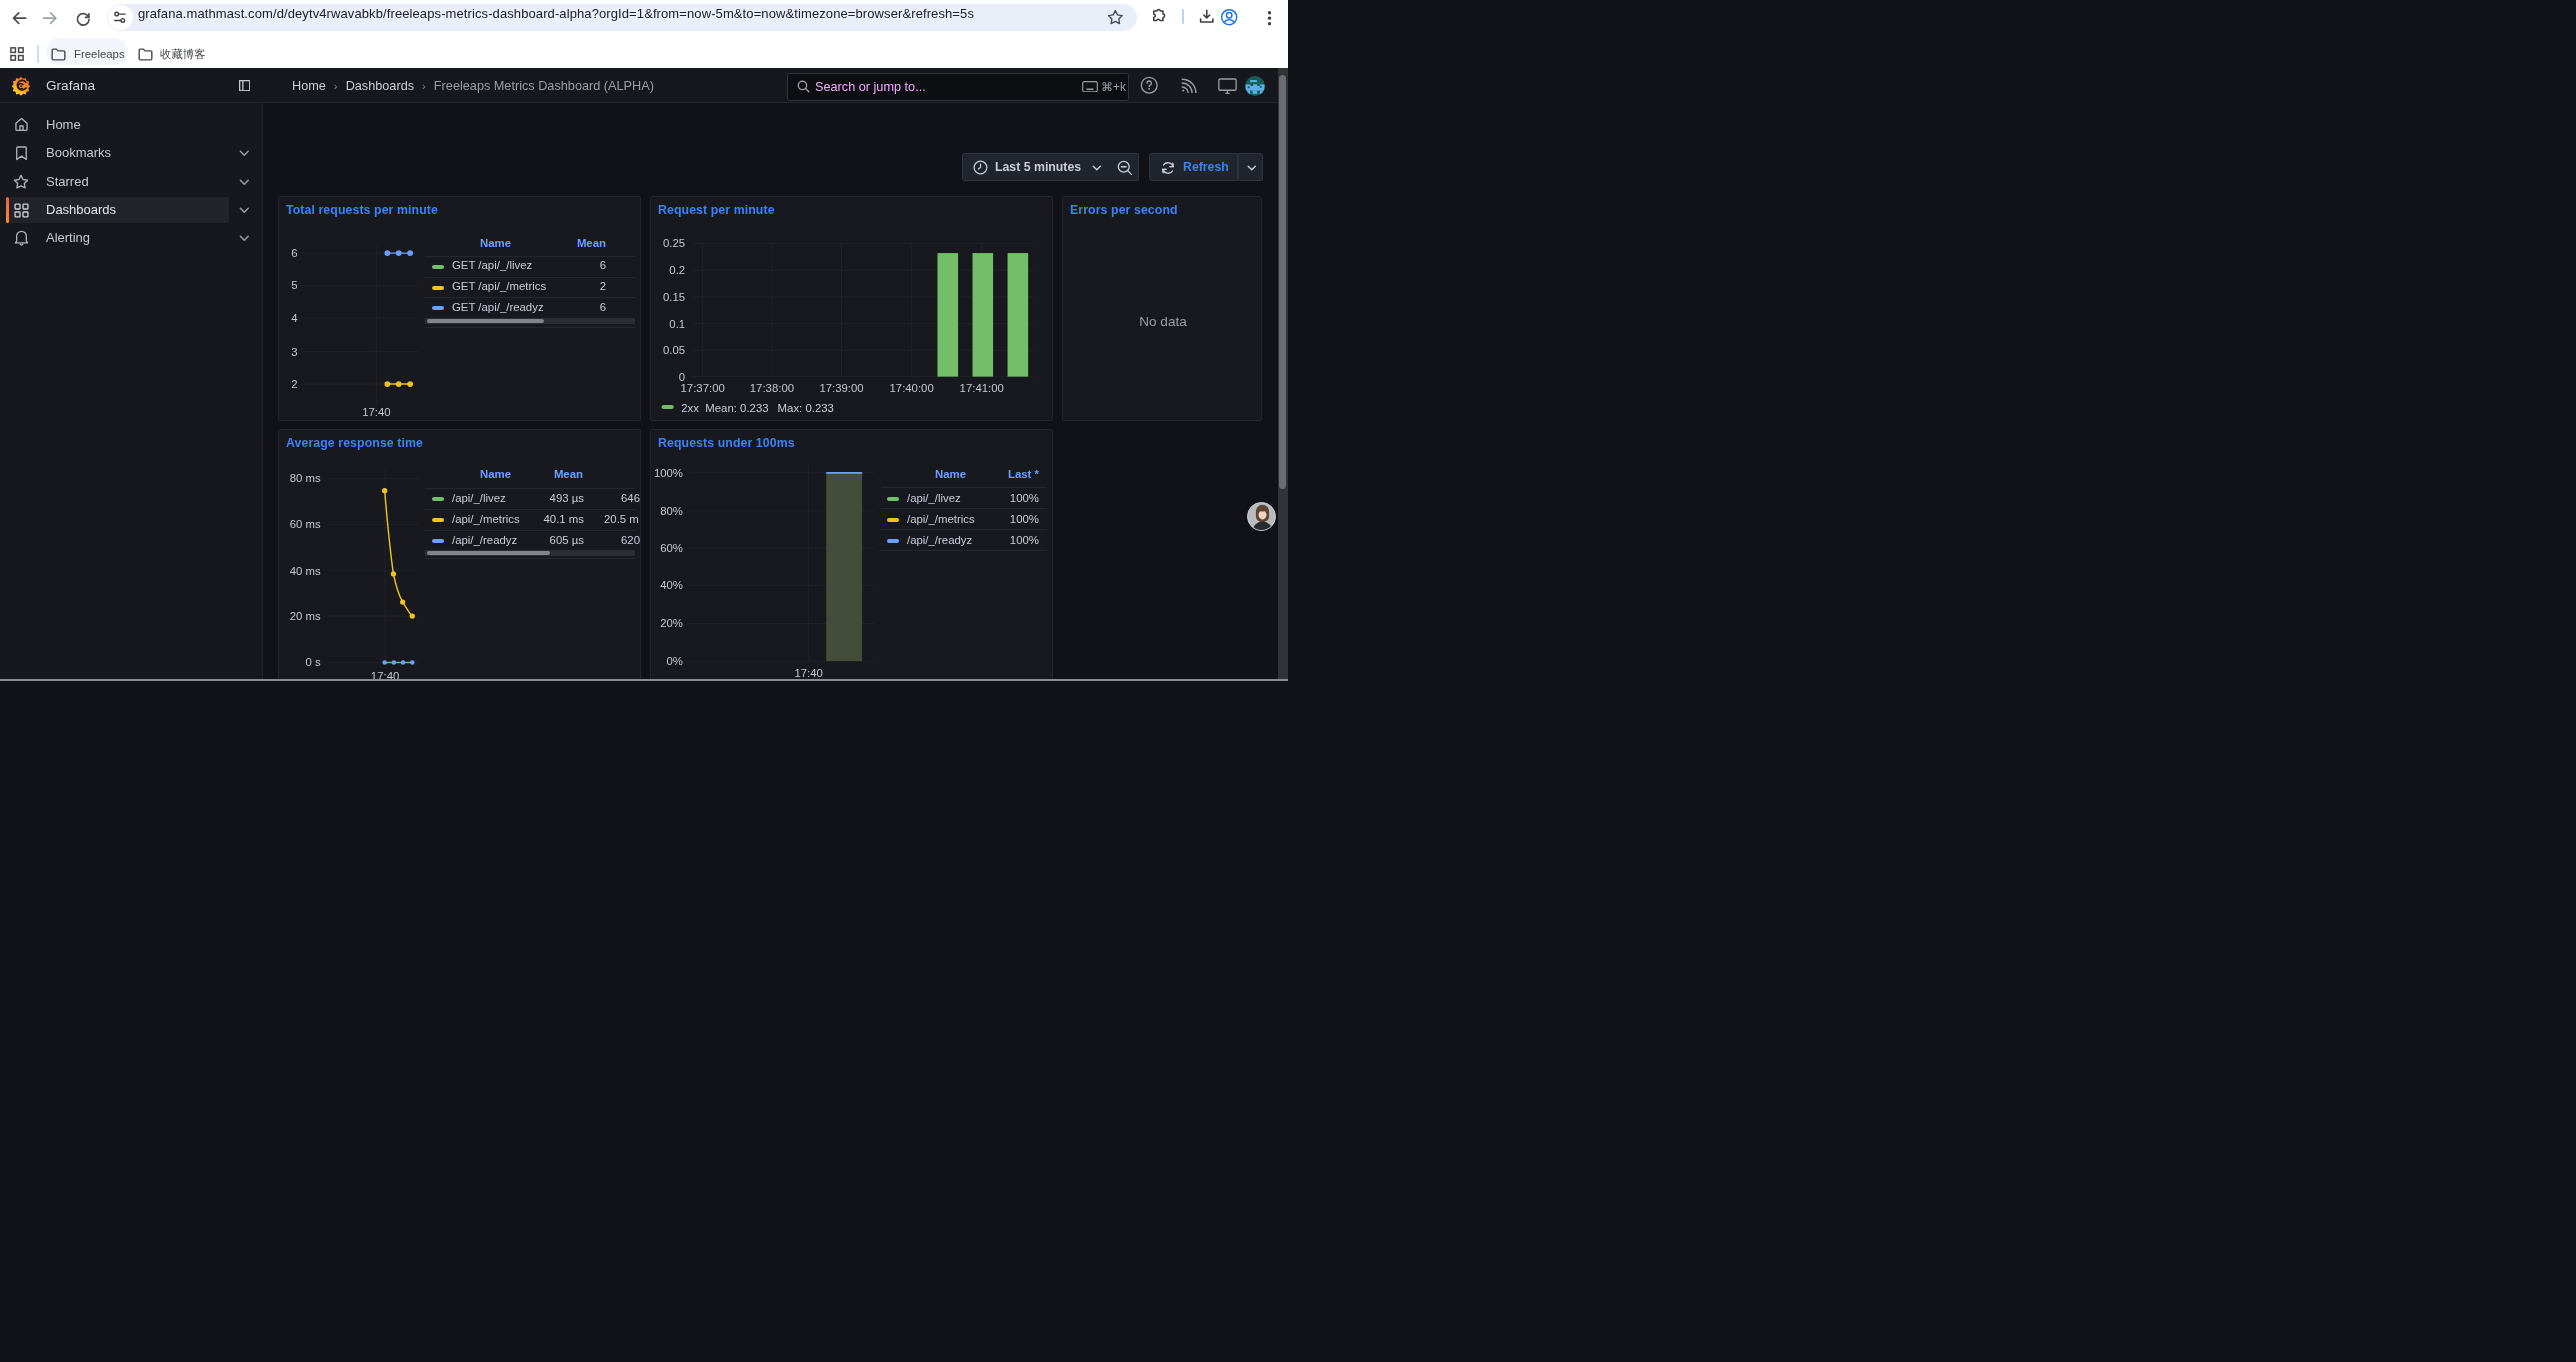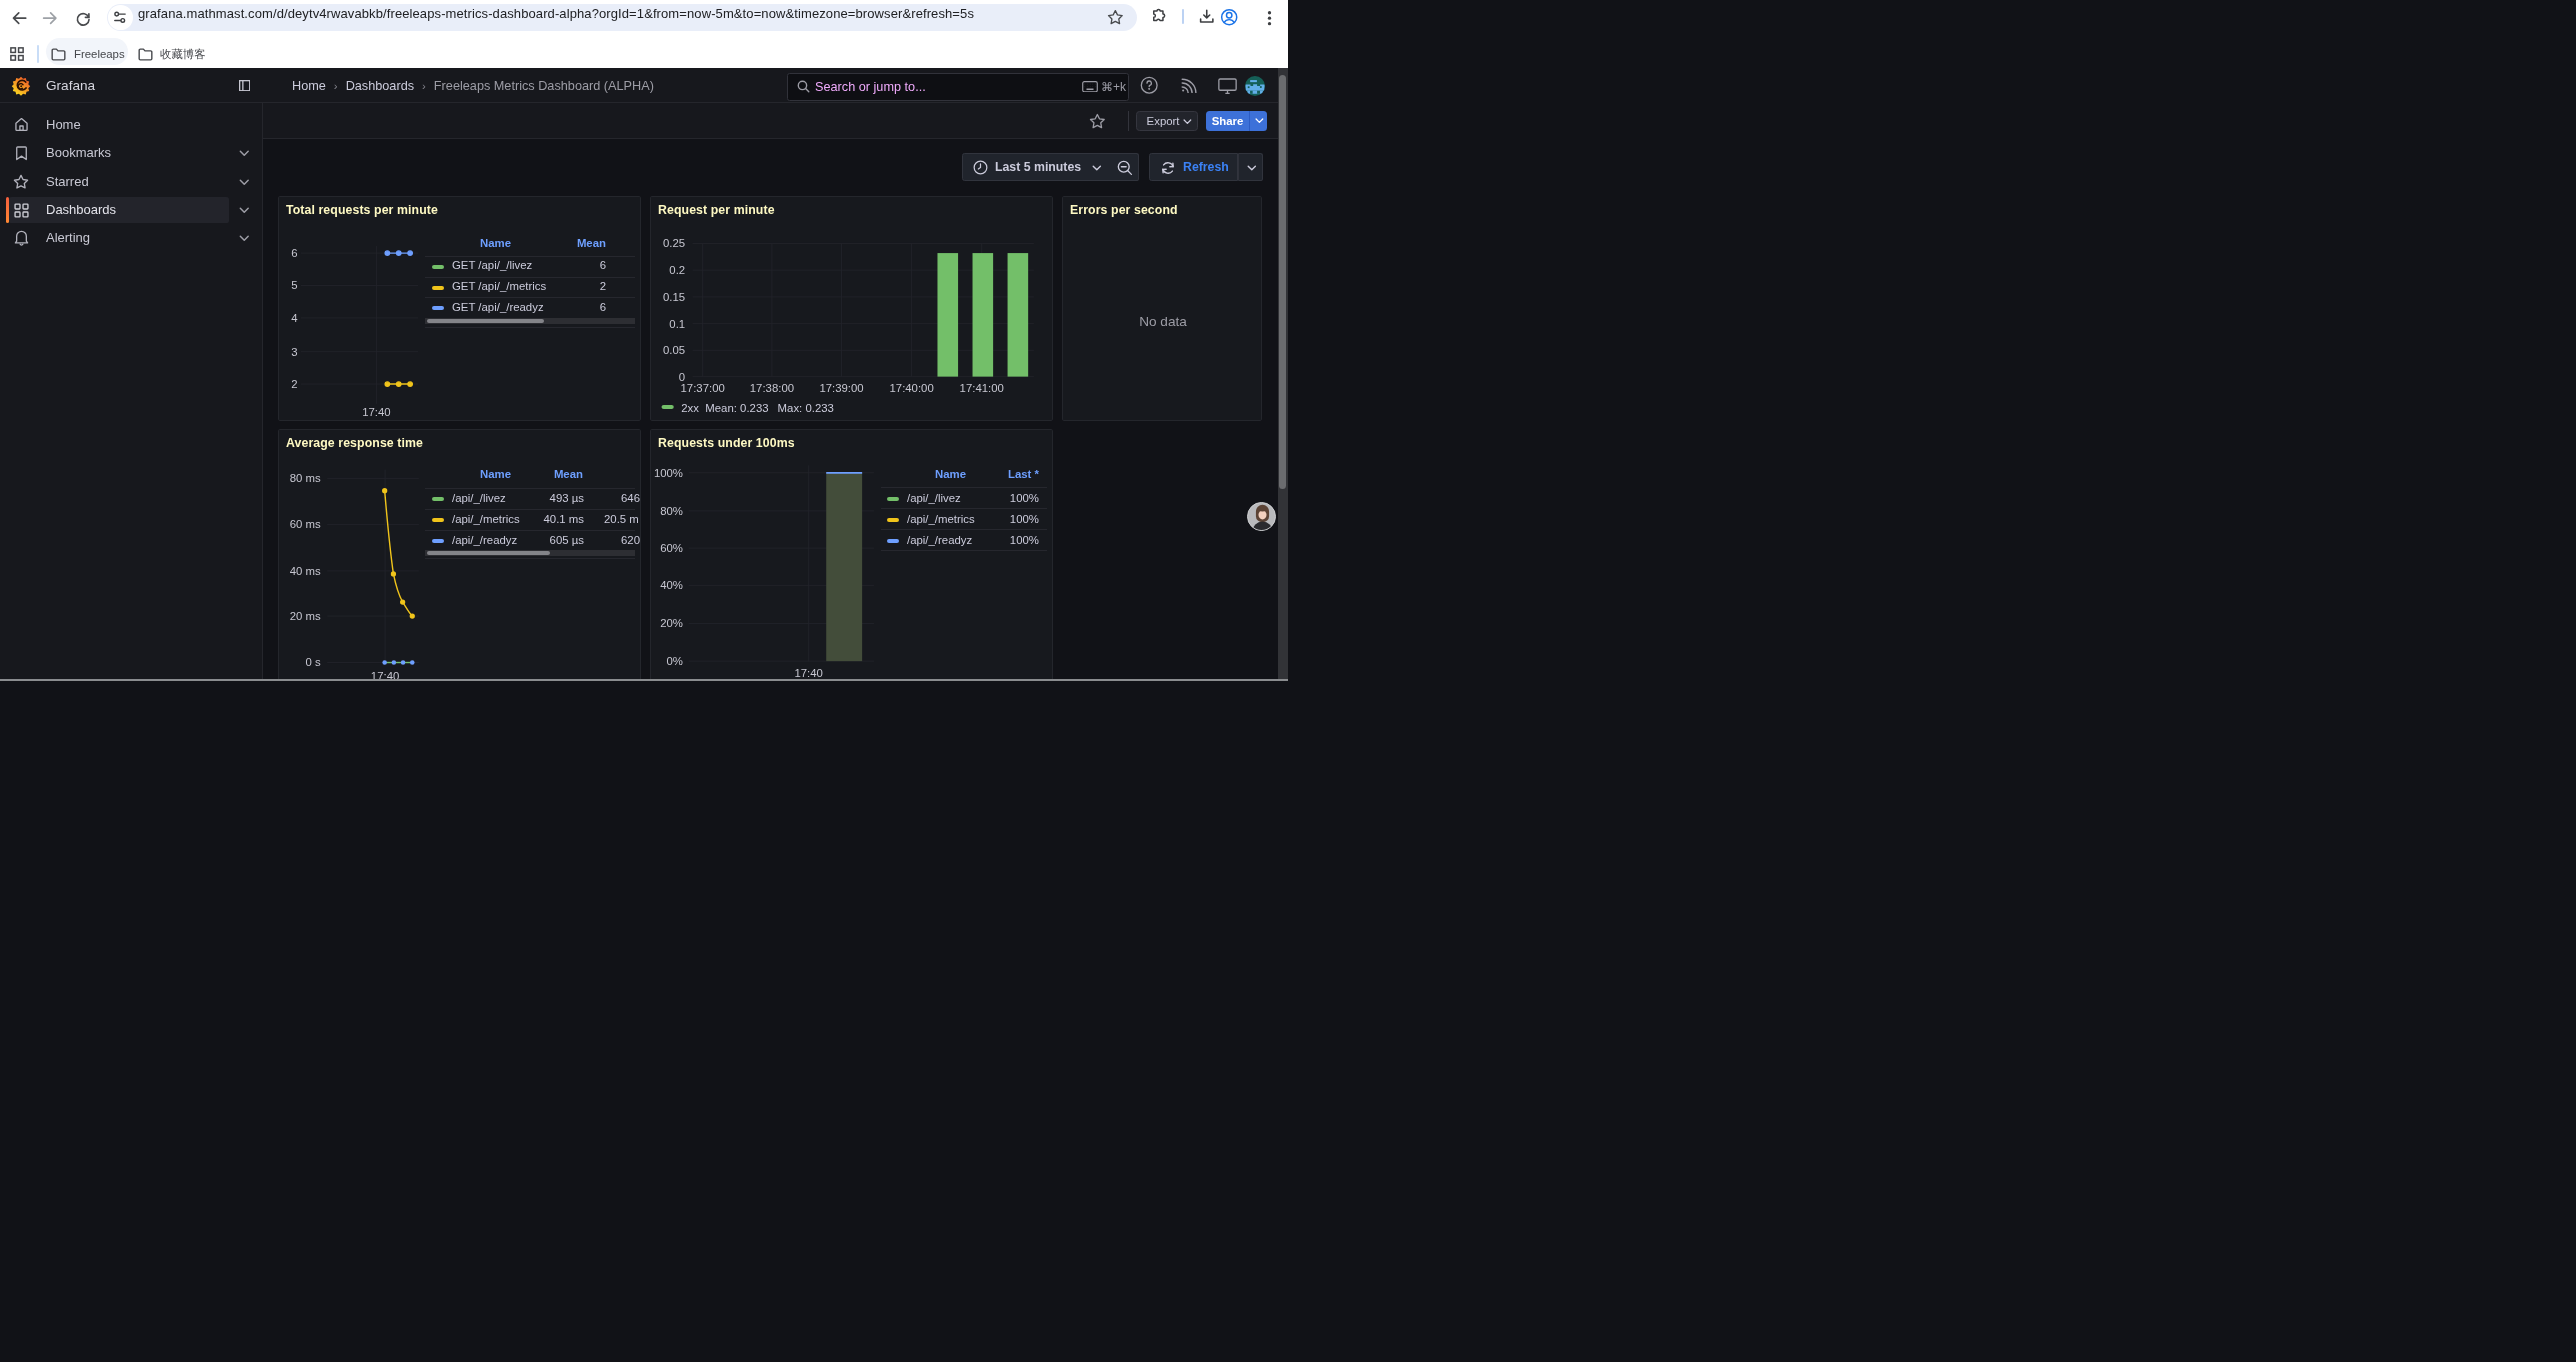--- a/index.html
+++ b/index.html
@@ -21,21 +21,21 @@
   #gftoolbar { position:absolute; left:263px; top:35px; width:1025px; height:36px; background:#17181d; border-bottom:0.9px solid #25262c; }
   .crumb { font-size:12.7px; color:#ccccdc; }
   .crumb2 { font-size:12.7px; color:#9d9da6; }
   #search { position:absolute; left:787px; top:4.8px; width:342px; height:28px; background:#0e0f13; border:0.9px solid #31323a; border-radius:2.6px; }
   .menu-item { position:absolute; left:0; width:263px; height:28px; }
   .menu-text { position:absolute; left:46px; top:0; height:28px; line-height:28px; font-size:13px; color:#c9c9d4; }
   .chev { color:#9d9da6; }
   .btn { position:absolute; border-radius:3.5px; }
   
   .panel { position:absolute; background:#17191e; border:0.9px solid #24262c; border-radius:1.8px; }
-  .ptitle { position:absolute; left:7px; top:6.1px; font-size:12.3px; font-weight:700; color:#fef9c3; letter-spacing:0.1px; }
+  .ptitle { position:absolute; left:7px; top:6.1px; font-size:12.3px; font-weight:700; color:#3b82f6; letter-spacing:0.1px; }
   
   .lt-header { font-size:11.4px; font-weight:700; color:#6e9fff;padding-left:28px; }
   .lt-cell { font-size:11.4px; color:#ccccdc; }
   .lt-sep { position:absolute; height:0.9px; background:#26272e; }
   .axis { font-size:13px; fill:#c7c7d1; font-family:"Liberation Sans",sans-serif; }
 </style>
 </head>
 <body>
 <div id="chrome">
 
@@ -207,40 +207,20 @@
             <rect x="5.8" y="4.6" width="7.6" height="2.3"></rect>
             <path d="M0.6 9.6 h5.6 v1.6 h3 V9.3 h4.4 v2 h3.4 V9.6 h5 v7 h-21.4 z"></path>
             <rect x="2.6" y="16.6" width="17.5" height="3.4"></rect>
           </g>
           <g fill="#155f57">
             <rect x="3.1" y="11.6" width="2" height="2"></rect>
             <rect x="16.8" y="11.4" width="2" height="2"></rect>
             <rect x="5.7" y="16.6" width="2.9" height="3.4"></rect>
             <rect x="13.6" y="16.6" width="3.3" height="3.4"></rect>
           </g>
-        </svg>
-    </div>
-  </div>
-  <div id="gftoolbar">
-    <svg class="abs" style="left:826px;top:9.6px" width="16.7" height="16.7" viewBox="0 0 19 19" fill="none" stroke="#9d9da6" stroke-width="1.5" stroke-linejoin="round">
-        <path d="M9.5 1.7 L11.9 6.6 L17.3 7.4 L13.4 11.2 L14.3 16.6 L9.5 14 L4.7 16.6 L5.6 11.2 L1.7 7.4 L7.1 6.6 Z"></path>
-      </svg>
-    <div class="abs" style="left:865px;top:8px;width:0.9px;height:20px;background:#33343c;"></div>
-    <div class="btn" style="left:873px;top:8.3px;width:62px;height:20px;background:#22242b;border:0.9px solid #35363f;">
-      <div class="abs" style="left:9.6px;top:0;height:18.4px;line-height:18.4px;font-size:11.4px;color:#ccccdc;">Export</div>
-      <svg class="abs" style="left:46px;top:7px" width="8.8" height="6.1" viewBox="0 0 10 7" fill="none" stroke="#ccccdc" stroke-width="1.5" stroke-linecap="round" stroke-linejoin="round">
-          <path d="M1.2 1.2 L5 5 L8.8 1.2"></path>
-        </svg>
-    </div>
-    <div class="btn" style="left:943px;top:8.3px;width:43px;height:20px;background:#3d71d9;border-radius:3.5px 0 0 3.5px;">
-      <div class="abs" style="left:0;width:43px;text-align:center;top:0;height:20px;line-height:20px;font-size:11.4px;font-weight:700;color:#fff;">Share</div>
-    </div>
-    <div class="btn" style="left:986px;top:8.3px;width:18.4px;height:20px;background:#3d71d9;border-radius:0 3.5px 3.5px 0;border-left:0.9px solid #2c5cc5;">
-      <svg class="abs" style="left:4.8px;top:7px" width="8.8" height="6.1" viewBox="0 0 10 7" fill="none" stroke="#fff" stroke-width="1.5" stroke-linecap="round" stroke-linejoin="round">
-          <path d="M1.2 1.2 L5 5 L8.8 1.2"></path>
         </svg>
     </div>
   </div>
   <div id="canvas" style="position:absolute;left:0;top:0;width:1288px;height:613px;">
 
     <div class="btn" style="left:962px;top:85px;width:149px;height:28px;background:#20242c;border:0.9px solid #31343d;border-radius:2.6px 0 0 2.6px;">
       <svg class="abs" style="left:9.6px;top:6.1px" width="15" height="15" viewBox="0 0 17 17" fill="none" stroke="#ccccdc" stroke-width="1.4" stroke-linecap="round">
           <circle cx="8.5" cy="8.5" r="7.2"></circle>
           <path d="M8.5 4.5 V8.5 L6 10.2"></path>
         </svg>

